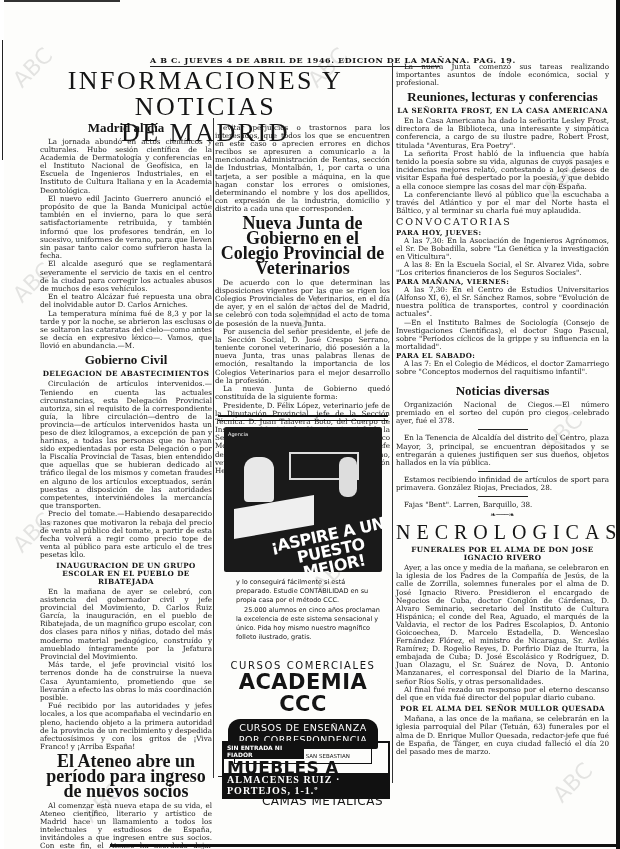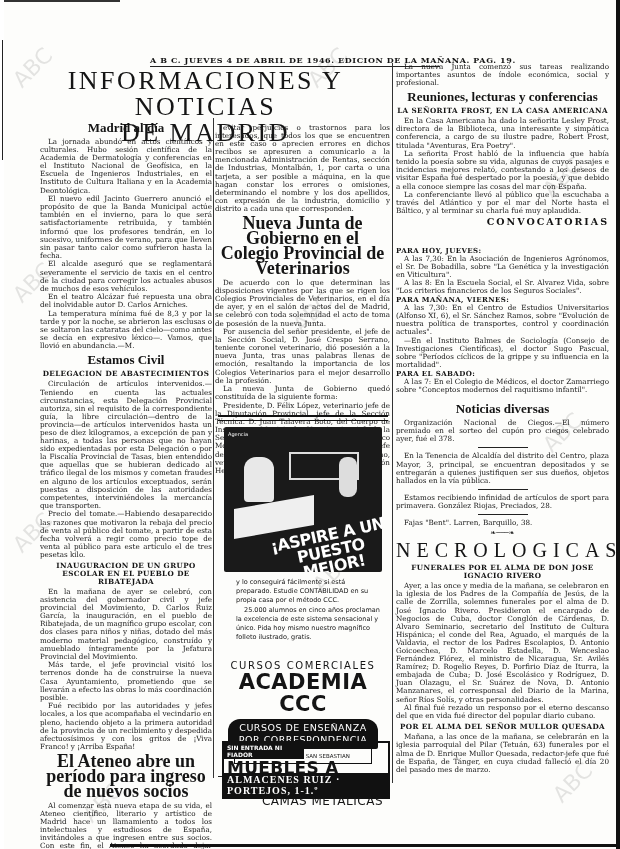--- a/index.html
+++ b/index.html
@@ -23,21 +23,21 @@
   .col3 { left: 396px; top: 63px; width: 213px; }
 
   .vrule { position: absolute; width: 1px; background: #333; }
   .vr1 { left: 213px; top: 118px; height: 660px; }
   .vr2 { left: 392px; top: 63px; height: 720px; }
 
   h2.sec { font-family: "Liberation Serif", serif; font-weight: bold; text-align: center; font-size: 13px; line-height: 14px; margin: 3px 0 3px; }
   h2.sec.big { font-size: 18px; line-height: 15px; }
   h3.sub { font-weight: bold; text-align: center; font-size: 7.2px; letter-spacing: 0.4px; line-height: 8px; margin: 3px 0 2px; }
   .sub-inline { font-weight: bold; letter-spacing: 0.4px; font-size: 7px; }
-  .conv-title { text-align: right; font-weight: bold; letter-spacing: 2px; font-size: 9.5px; margin: 3px 0 20px; }
+  .conv-title { text-align: left; font-weight: normal; letter-spacing: 2px; font-size: 9.5px; margin: 3px 0 2px; }
   .necro { text-align: center; font-family: "Liberation Serif", serif; font-size: 20px; letter-spacing: 6px; line-height: 22px; margin: 2px 0 1px; }
   .short-rule { width: 50px; height: 1px; background: #222; margin: 4px auto; }
   .ornament { text-align: center; font-size: 7px; margin: 2px 0; }
 
   
   .ad-ccc { position: absolute; left: 218px; top: 415px; width: 170px; }
   .ad-ccc .frame-top { height: 6px; border-top: 2px solid #111; border-bottom: 1px solid #111; margin-bottom: 6px; }
   .ad-ccc .illus { position: relative; height: 145px; margin: 0 6px; background: #1a1a1a; border-radius: 2px; overflow: hidden; }
   .illus .desk { position: absolute; left: 10px; top: 75px; width: 80px; height: 30px; background: #efefef; transform: skewY(-10deg); }
   .illus .figure { position: absolute; left: 20px; top: 30px; width: 30px; height: 45px; background: #e8e8e8; border-radius: 12px 12px 4px 4px; }
@@ -91,21 +91,21 @@
 <div class="vrule vr2"></div>
 
 <div class="col col1">
   <h2 class="sec">Madrid al día</h2>
   <p>La jornada abundó en actos científicos y culturales. Hubo sesión científica de la Academia de Dermatología y conferencias en el Instituto Nacional de Geofísica, en la Escuela de Ingenieros Industriales, en el Instituto de Cultura Italiana y en la Academia Deontológica.</p>
   <p>El nuevo edil Jacinto Guerrero anunció el propósito de que la Banda Municipal actúe también en el invierno, para lo que será satisfactoriamente retribuida, y también informó que los profesores tendrán, en lo sucesivo, uniformes de verano, para que lleven sin pasar tanto calor como sufrieron hasta la fecha.</p>
   <p>El alcalde aseguró que se reglamentará severamente el servicio de taxis en el centro de la ciudad para corregir los actuales abusos de muchos de esos vehículos.</p>
   <p>En el teatro Alcázar fué repuesta una obra del inolvidable autor D. Carlos Arniches.</p>
   <p>La temperatura mínima fué de 8,3 y por la tarde y por la noche, se abrieron las esclusas o se soltaron las cataratas del cielo—como antes se decía en expresivo léxico—. Vamos, que llovió en abundancia.—M.</p>
 
-  <h2 class="sec">Estamos Civil</h2>
+  <h2 class="sec">Gobierno Civil</h2>
   <h3 class="sub">DELEGACION DE ABASTECIMIENTOS</h3>
   <p>Circulación de artículos intervenidos.—Teniendo en cuenta las actuales circunstancias, esta Delegación Provincial autoriza, sin el requisito de la correspondiente guía, la libre circulación—dentro de la provincia—de artículos intervenidos hasta un peso de diez kilogramos, a excepción de pan y harinas, a todas las personas que no hayan sido expedientadas por esta Delegación o por la Fiscalía Provincial de Tasas, bien entendido que aquellas que se hubieran dedicado al tráfico ilegal de los mismos y cometan fraudes en alguno de los artículos exceptuados, serán puestas a disposición de las autoridades competentes, interviniéndoles la mercancía que transporten.</p>
   <p>Precio del tomate.—Habiendo desaparecido las razones que motivaron la rebaja del precio de venta al público del tomate, a partir de esta fecha volverá a regir como precio tope de venta al público para este artículo el de tres pesetas kilo.</p>
 
   <h3 class="sub">INAUGURACION DE UN GRUPO ESCOLAR EN EL PUEBLO DE RIBATEJADA</h3>
   <p>En la mañana de ayer se celebró, con asistencia del gobernador civil y jefe provincial del Movimiento, D. Carlos Ruiz García, la inauguración, en el pueblo de Ribatejada, de un magnífico grupo escolar, con dos clases para niños y niñas, dotado del más moderno material pedagógico, construído y amueblado íntegramente por la Jefatura Provincial del Movimiento.</p>
   <p>Más tarde, el jefe provincial visitó los terrenos donde ha de construirse la nueva Casa Ayuntamiento, prometiendo que se llevarán a efecto las obras lo más coordinación posible.</p>
   <p>Fué recibido por las autoridades y jefes locales, a los que acompañaba el vecindario en pleno, haciendo objeto a la primera autoridad de la provincia de un recibimiento y despedida afectuosísimos y con los gritos de ¡Viva Franco! y ¡Arriba España!</p>
 
   <h2 class="sec big">El Ateneo abre un período para ingreso de nuevos socios</h2>

